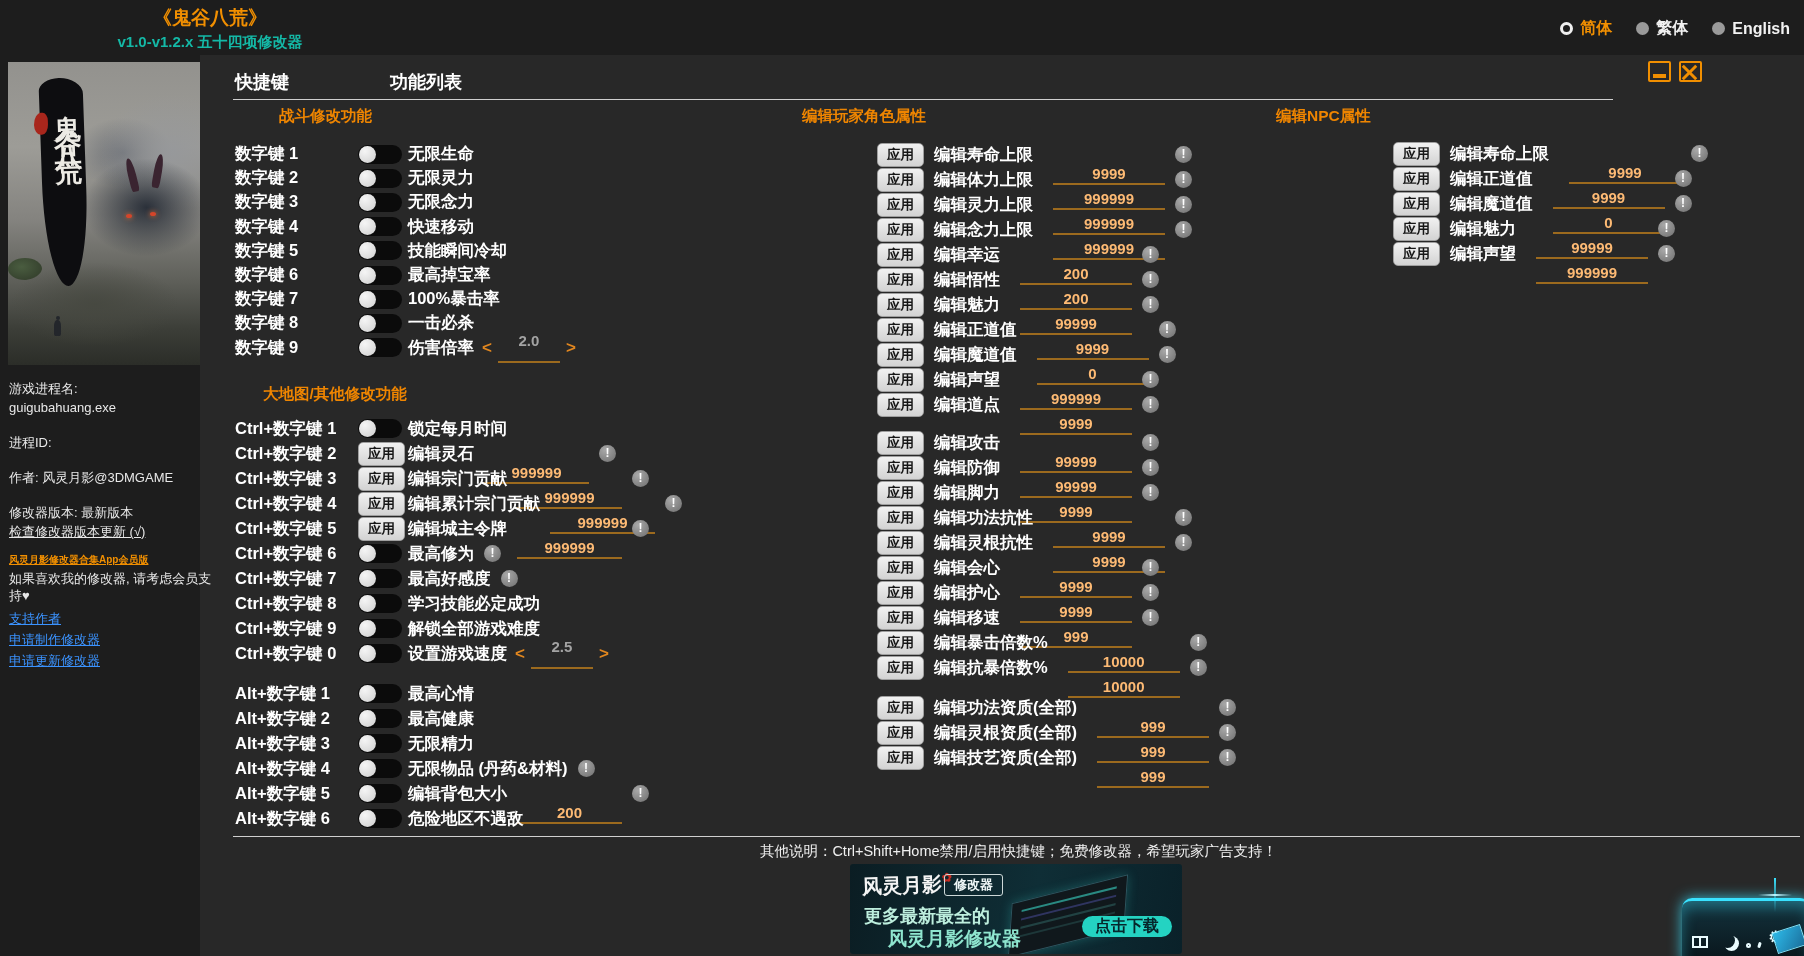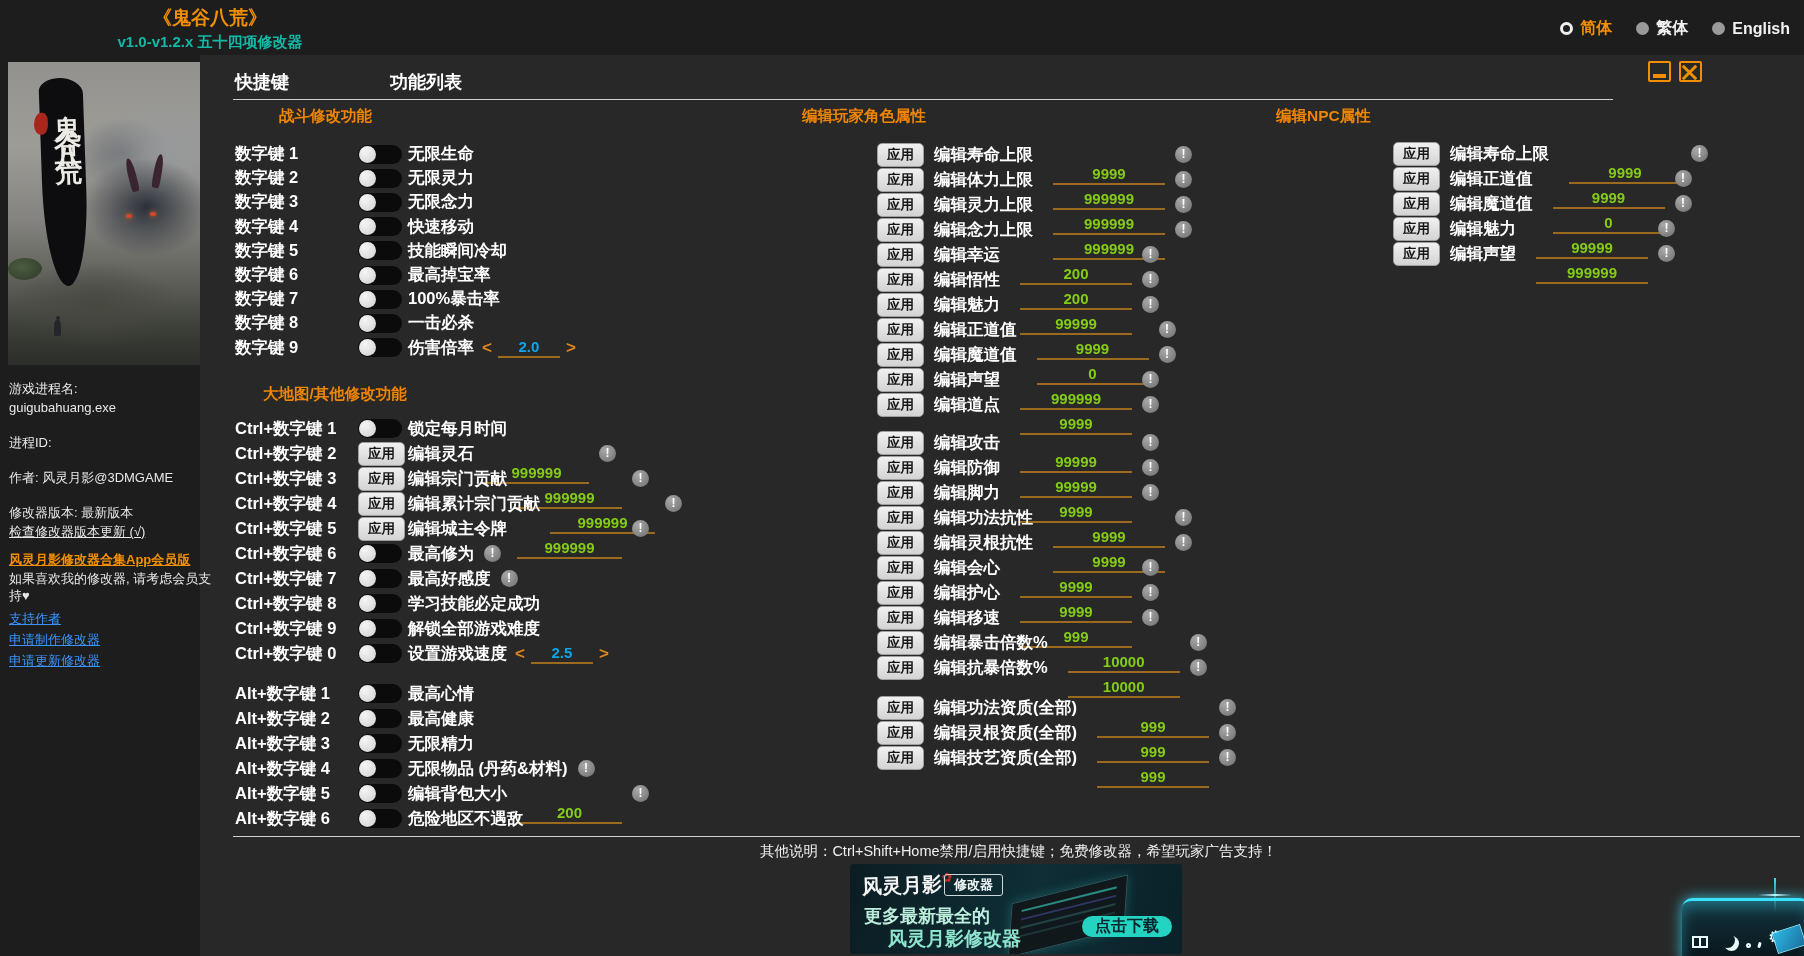--- a/index.html
+++ b/index.html
@@ -44,50 +44,50 @@
   .horn { position:absolute; width:8px; height:34px; background:#3a2430; border-radius:50% 50% 20% 20%; }
   .horn.a { left:120px; top:96px; transform:rotate(-14deg); } .horn.b { left:146px; top:92px; transform:rotate(10deg); }
   .tree { position:absolute; left:0px; top:196px; width:34px; height:22px; background:radial-gradient(ellipse at 40% 40%, #4a5d40, #37432f 70%, transparent 75%); border-radius:50%; }
   .figure { position:absolute; left:46px; top:258px; width:7px; height:16px; background:#23262b; border-radius:40% 40% 20% 20%; }
   .figure::after { content:""; position:absolute; left:2px; top:-4px; width:4px; height:4px; background:#23262b; border-radius:50%; }
 
   .side-info { position:absolute; left:9px; top:380px; width:215px; font-size:13px; line-height:17px; color:#e8e8e8; }
   .si { margin-bottom:2px; }
   .gap12 { height:16px; } .gap8 { height:9px; }
   .ulink { text-decoration:underline; cursor:pointer; }
-  .vip { color:#f18f01; font-weight:bold; text-decoration:underline; font-size:13px; cursor:pointer; }
+  .vip { color:#f18f01; font-weight:bold; text-decoration:underline; font-size:10px; cursor:pointer; }
   .blue { color:#3b93ff; text-decoration:underline; cursor:pointer; display:block; margin-bottom:4px; }
 
   
   .colhead { position:absolute; font-size:18px; font-weight:bold; color:#ffffff; }
   .divider { position:absolute; height:1px; background:#cfcfcf; }
   .sechead { position:absolute; font-size:15.5px; font-weight:bold; color:#ef8500;margin-left:44px; }
 
   
   .rows { position:absolute; }
   .hrow { display:flex; align-items:center; height:24.2px; }
   .map .hrow, .alt .hrow { height:25px; }
   .hk { width:123px; font-size:16.5px; font-weight:bold; color:#fff; white-space:nowrap; }
   .slot { width:50px; display:flex; align-items:center; }
   .fn { font-size:16.5px; font-weight:bold; color:#fff; white-space:nowrap; }
   .toggle { width:44px; height:19px; background:#0b0b0b; border-radius:10px; position:relative; cursor:pointer; display:inline-block; }
   .knob { position:absolute; left:1px; top:1px; width:17px; height:17px; border-radius:50%;
           background:radial-gradient(circle at 35% 30%, #f5f5f5, #cfcfcf); }
   .apply { background:linear-gradient(#f1f1f1,#d3d3d3); color:#161616; font-weight:bold; font-size:13.5px;
            border:1px solid #9f9f9f; border-radius:5px; padding:2px 9px; cursor:pointer; font-family:inherit; white-space:nowrap; }
-  .val { margin-left:10px; min-width:105px; text-align:center; color:#84cc16; font-size:15px; font-weight:bold;
+  .val { margin-left:10px; min-width:105px; text-align:center; color:#fdba74; font-size:15px; font-weight:bold;
          border-bottom:2px solid #9c6a1e; padding:0 4px 1px 4px; cursor:text;margin-top:40px; }
   .val.wide { min-width:112px; }
   .warn { margin-left:10px; width:17px; height:17px; border-radius:50%; flex:0 0 17px;
           background:radial-gradient(circle at 35% 30%, #a8a8a8, #6e6e6e); color:#fff; font-size:12px; font-weight:bold;
           text-align:center; line-height:17px; display:inline-block; }
   .stepper { display:flex; align-items:center; margin-left:8px; }
   .arrow { color:#e0861f; font-weight:bold; font-size:17px; cursor:pointer; }
-  .sval { min-width:62px; text-align:center; color:#0ea5e9; font-size:15px; font-weight:bold;
-          border-bottom:2px solid #9c6a1e; margin:0 6px; padding-bottom:1px; cursor:text; }
+  .sval { min-width:62px; text-align:center; color:#a3a3a3; font-size:15px; font-weight:bold;
+          border-bottom:2px solid #9c6a1e; margin:0 6px; padding-bottom:12px; cursor:text; }
   .erow { display:flex; align-items:center; height:25px; }
   .elabel { margin:0 10px 0 10px; font-size:16.5px; font-weight:bold; color:#fff; white-space:nowrap; }
 
   
   .note { position:absolute; left:233px; right:0; top:842px; text-align:center; font-size:14.5px; color:#f0f0f0; }
   .ad { position:absolute; left:850px; top:864px; width:332px; height:90px; border-radius:3px; overflow:hidden;
         background:linear-gradient(100deg,#0b1d23 0%,#0f2e36 55%,#0a2129 100%); cursor:pointer; }
   .ad .brand { position:absolute; left:12px; top:8px; font-family:"DejaVu Serif","Liberation Serif",serif;
                font-size:20px; font-weight:bold; color:#f4f4f4; transform:rotate(-2deg); }
   .ad .brand i { font-style:normal; color:#c42b20; font-size:12px; vertical-align:top; }

